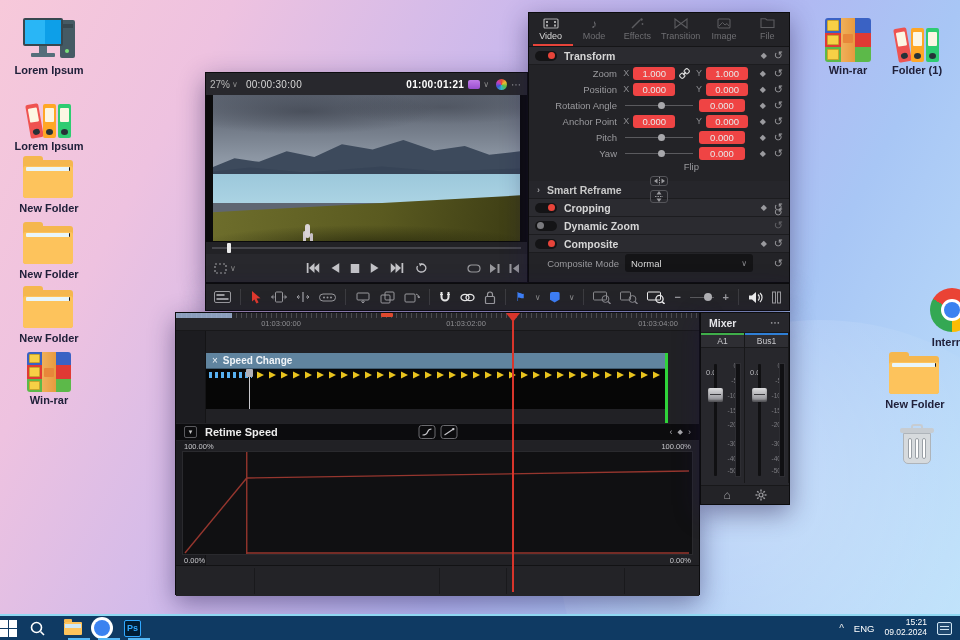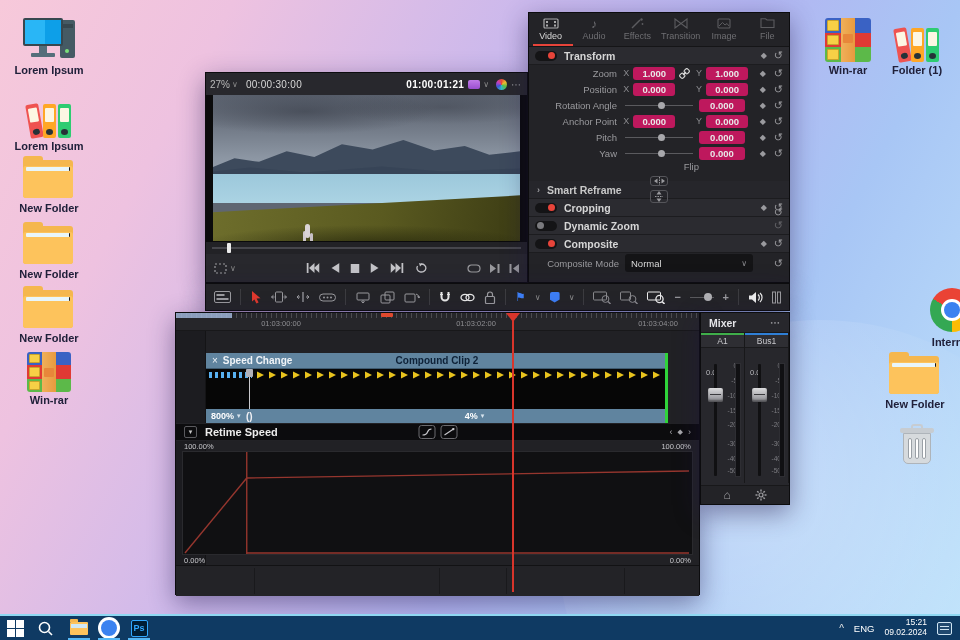--- a/index.html
+++ b/index.html
@@ -117,22 +117,22 @@
   .sec-head .name { color:#d6d6d6; font-weight:700; font-size:10.5px; flex:1; }
   .toggle { width:22px; height:10px; border-radius:6px; background:#141416; position:relative; }
   .toggle .dot { position:absolute; top:1.5px; width:7px; height:7px; border-radius:50%; }
   .toggle.on .dot { right:2px; background:#e8443a; }
   .toggle.off .dot { left:2px; background:#7a7a7e; }
   .kf { color:#9a9a9e; font-size:8px; }
   .reset { color:#9a9a9e; font-size:11px; line-height:1; }
   .i-row { display:flex; align-items:center; height:16px; padding:0 6px; gap:4px; }
   .i-label { width:84px; text-align:right; color:#9a9a9e; font-size:9.5px; padding-right:2px; flex:none; }
   .axis { color:#8a8a8e; font-size:9px; width:7px; text-align:center; }
-  .numbox { width:46px; height:13px; background:#be185d; border-radius:3px; color:#e8e8e8; font-size:9.5px;
-    display:flex; align-items:center; justify-content:center;font-weight:bold; }
+  .numbox { width:46px; height:13px; background:#ef4444; border-radius:3px; color:#e8e8e8; font-size:9.5px;
+    display:flex; align-items:center; justify-content:center; }
   .linkic { width:14px; text-align:center; }
   .slider { position:relative; flex:1; height:13px; }
   .slider .trk { position:absolute; left:2px; right:2px; top:6px; height:1px; background:#5a5a5e; }
   .slider .hnd { position:absolute; left:48%; top:3px; width:7px; height:7px; border-radius:50%; background:#a8a8ac; }
   .row-tail { display:flex; align-items:center; gap:8px; margin-left:auto; width:34px; justify-content:flex-end; }
   .flipbtn { width:18px; height:13px; border:1px solid #55555a; border-radius:3px; display:flex; align-items:center; justify-content:center; }
   .sec-plain { display:flex; align-items:center; height:18px; background:#26262b; border-bottom:1px solid #1c1c1f; padding:0 8px; gap:7px;
     color:#c8c8c8; font-weight:700; font-size:10.5px; }
   .chev { color:#9a9a9e; font-size:9px; }
   .cm-row { display:flex; align-items:center; height:20px; padding:0 6px; gap:6px; background:#232327; }
@@ -216,21 +216,21 @@
     background:linear-gradient(#dcdcde,#88888e); box-shadow:inset 0 -2px 2px rgba(0,0,0,.4); }
   .strip .fhandle::after { content:""; position:absolute; left:2px; right:2px; top:6px; height:1px; background:#3a3a3e; }
   .strip .slab { position:absolute; left:24px; width:12px; text-align:right; font-size:6.5px; color:#7d7d82; }
   .strip .meter { position:absolute; right:3px; top:30px; bottom:6px; width:6px; background:#101013; border:1px solid #2e2e33; }
   .mx-foot { position:absolute; left:0; right:0; bottom:0; height:19px; background:#232327; border-top:1px solid #18181a;
     display:flex; align-items:center; justify-content:center; gap:24px; color:#a0a0a4; }
 
   
   #taskbar { position:absolute; left:0; bottom:0; width:960px; height:26px; background:#0f3a63; border-top:2px solid #8fd8f2;
     display:flex; align-items:center; z-index:20; }
-  .tb-icon { position:relative; width:30px; height:24px; display:flex; align-items:center; justify-content:center; }
+  .tb-icon { position:relative; width:30px; height:24px; display:flex; align-items:center; }
   .tb-icon .ind { position:absolute; left:4px; right:4px; bottom:0; height:2px; background:#55b7f5; }
   .winlogo { display:grid; grid-template-columns:8px 8px; grid-template-rows:8px 8px; gap:1px; }
   .winlogo span { background:#fff; }
   .tb-folder { position:relative; width:18px; height:13px; background:#fdc35c; border-radius:1px; }
   .tb-folder::before { content:""; position:absolute; left:0; top:-3px; width:8px; height:3px; background:#f5b74e; border-radius:1px 1px 0 0; }
   .tb-folder::after { content:""; position:absolute; left:1px; top:2px; right:1px; height:4px; background:#cfe8f5; }
   .tb-chrome { width:16px; height:16px; }
   .ps-badge { width:17px; height:17px; background:#001e36; border:1px solid #31a8ff; border-radius:2px; color:#31a8ff;
     font-size:9px; font-weight:700; display:flex; align-items:center; justify-content:center; }
   .tb-right { margin-left:auto; display:flex; align-items:center; gap:10px; padding-right:8px; color:#fff; }
@@ -491,21 +491,21 @@
             <rect x="1" y="1" width="14" height="9" rx="1" fill="none" stroke="#d8d8d8" stroke-width="1.2"></rect>
             <rect x="3" y="3" width="2" height="2" fill="#d8d8d8"></rect>
             <rect x="3" y="6.5" width="2" height="2" fill="#d8d8d8"></rect>
             <rect x="11" y="3" width="2" height="2" fill="#d8d8d8"></rect>
             <rect x="11" y="6.5" width="2" height="2" fill="#d8d8d8"></rect>
           </svg>
         <span>Video</span>
       </div>
       <div class="tab">
         <span style="font-size:12px; line-height:10px;">♪</span>
-        <span>Audio</span>
+        <span>Mode</span>
       </div>
       <div class="tab">
         <svg width="14" height="11">
             <line x1="2" y1="10" x2="10" y2="2" stroke="#6e6e72" stroke-width="1.5"></line>
             <circle cx="11.5" cy="1.5" r="1.2" fill="#6e6e72"></circle>
             <circle cx="12.5" cy="6" r="0.9" fill="#6e6e72"></circle>
           </svg>
         <span>Effects</span>
       </div>
       <div class="tab">
@@ -806,57 +806,47 @@
           <rect x="0.5" y="1" width="3" height="11" fill="none" stroke="#9a9a9e"></rect>
           <rect x="5.5" y="1" width="3" height="11" fill="none" stroke="#9a9a9e"></rect>
         </svg>
     </span>
   </div>
 
   <div id="retime" class="panel">
     <div class="ruler">
       <div class="ticks"></div>
       <span class="tlabel" style="left:105px;">01:03:00:00</span>
-      <span class="tlabel" style="left:300px;">01:03:02:00</span>
+      <span class="tlabel" style="left:290px;">01:03:02:00</span>
       <span class="tlabel" style="left:482px;">01:03:04:00</span>
       <div class="rmarker"></div>
     </div>
     <div class="scrollnub"></div>
     <div class="gutter"></div>
 
     <div class="clip">
       <div class="clip-head">
         <span class="x">×</span>
         <span class="t1">Speed Change</span>
-        <span class="t2">Compound Clip 2</span>
       </div>
       <div class="clip-body">
         <div class="bluedash"></div>
         <div class="arrows">
           <svg width="100%" height="8">
             <defs>
                 <pattern id="arrp" width="12" height="8" patternUnits="userSpaceOnUse">
               <path d="M3 0.5 L10 4 L3 7.5 Z" fill="#e8c31d"></path>
             </pattern>
               </defs>
             <rect width="100%" height="8" fill="url(#arrp)"></rect>
           </svg>
         </div>
         <div class="clip-divider">
             <div class="grip"></div>
           </div>
-      </div>
-      <div class="clip-foot">
-        <span class="sp">800%</span>
-        <span class="ddv">▾</span>
-        <span class="paren">()</span>
-        <span class="mid">
-          <span class="sp">4%</span>
-          <span class="ddv">▾</span>
-        </span>
       </div>
       <div class="clip-green"></div>
     </div>
 
     <div class="rt-head">
       <span class="rt-dd">
           <span>▾</span>
         </span>
       <span class="rt-title">Retime Speed</span>
       <span class="rt-mid">

